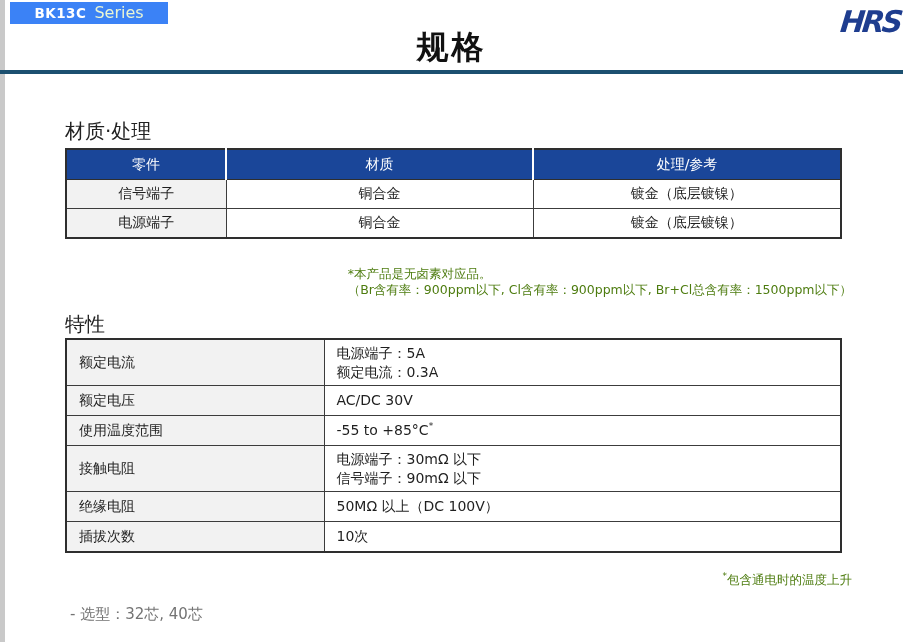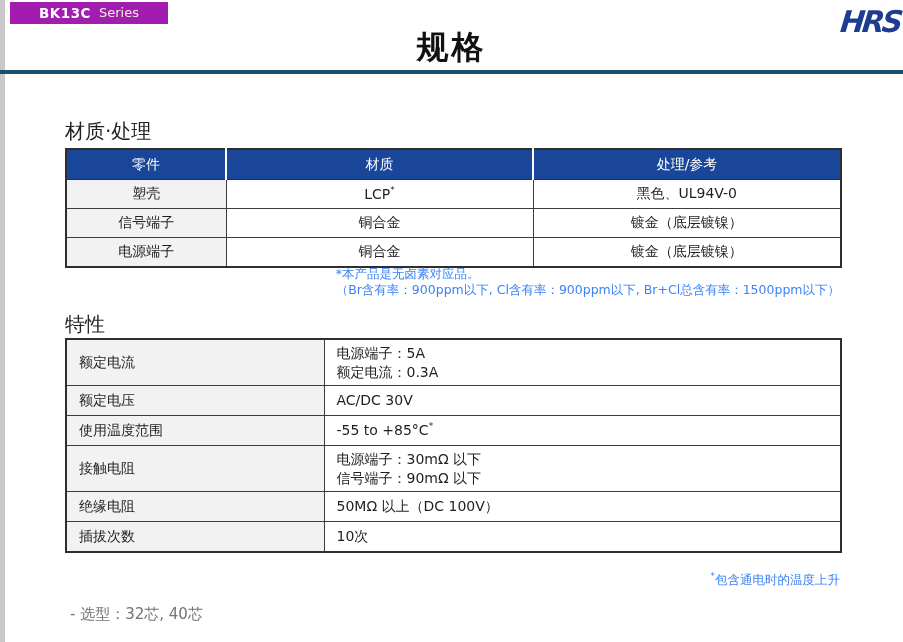--- a/index.html
+++ b/index.html
@@ -4,25 +4,25 @@
 <style>
   html,body{margin:0;padding:0;}
   body{
     width:903px;height:642px;position:relative;overflow:hidden;
     background:#ffffff;color:#1f1f1f;
     font-family:"DejaVu Sans","Liberation Sans",sans-serif;
   }
   .left-strip{position:absolute;left:0;top:0;width:5px;height:642px;background:#c9c9c9;}
   .series-badge{
     position:absolute;left:10px;top:2px;width:158px;height:22px;
-    background:#a21caf;color:#fff;display:flex;align-items:center;justify-content:center;
+    background:#3b82f6;color:#fff;display:flex;align-items:center;justify-content:center;
     font-size:13px;line-height:22px;
   }
   .series-badge .model{font-weight:bold;font-size:13.5px;letter-spacing:.5px;}
-  .series-badge .suffix{color:#e9f5d4;margin-left:8px;font-size:13px;}
+  .series-badge .suffix{color:#e9f5d4;margin-left:8px;font-size:16px;}
   .page-title{
     position:absolute;top:26px;left:0;width:903px;text-align:center;
     font-size:32px;font-weight:bold;letter-spacing:3px;color:#111;
   }
   .hrs-logo{
     position:absolute;top:6px;right:2px;width:74px;height:32px;
     color:#1e3d8f;font-weight:bold;font-style:italic;font-size:30px;line-height:32px;
     letter-spacing:-3px;transform:skewX(-6deg) scaleX(.98);text-align:right;
   }
   .header-rule{position:absolute;top:70px;left:0;width:903px;height:4px;background:#1c5070;}
@@ -49,22 +49,22 @@
 
   #characteristics-table td{font-size:14px;text-align:left;padding:2px 10px 2px 12px;color:#1f1f1f;}
   #characteristics-table td.label-cell{background:#f2f2f2;font-weight:500;}
   #characteristics-table tr.row-normal td{height:25px;}
   #characteristics-table tr.row-tall td{height:41px;}
   .value-line{line-height:19px;}
 
   sup{font-size:9px;vertical-align:super;line-height:0;}
 
   .footnote-block{
-    position:absolute;left:65px;width:775px;text-align:right;
-    font-size:12.5px;color:#3b82f6;line-height:16px;
+    position:absolute;left:77px;width:775px;text-align:right;
+    font-size:12.5px;color:#4d7c0f;line-height:16px;
   }
   #materials-footnote{top:266px;}
   #materials-footnote .fn-inner{display:inline-block;text-align:left;}
   #characteristics-footnote{top:572px;}
   .selection-note{position:absolute;left:70px;top:605px;font-size:15px;color:#737373;}
 </style>
 </head>
 <body>
 
 <div class="left-strip"></div>
@@ -89,25 +89,20 @@
       <col style="width:308px">
     </colgroup>
   <thead>
     <tr>
       <th>零件</th>
       <th>材质</th>
       <th>处理/参考</th>
     </tr>
   </thead>
   <tbody id="materials-tbody">
-      <tr>
-        <td class="col-part">塑壳</td>
-        <td>LCP<sup>*</sup></td>
-        <td>黑色、UL94V-0</td>
-      </tr>
       <tr>
         <td class="col-part">信号端子</td>
         <td>铜合金</td>
         <td>镀金（底层镀镍）</td>
       </tr>
       <tr>
         <td class="col-part">电源端子</td>
         <td>铜合金</td>
         <td>镀金（底层镀镍）</td>
       </tr>

